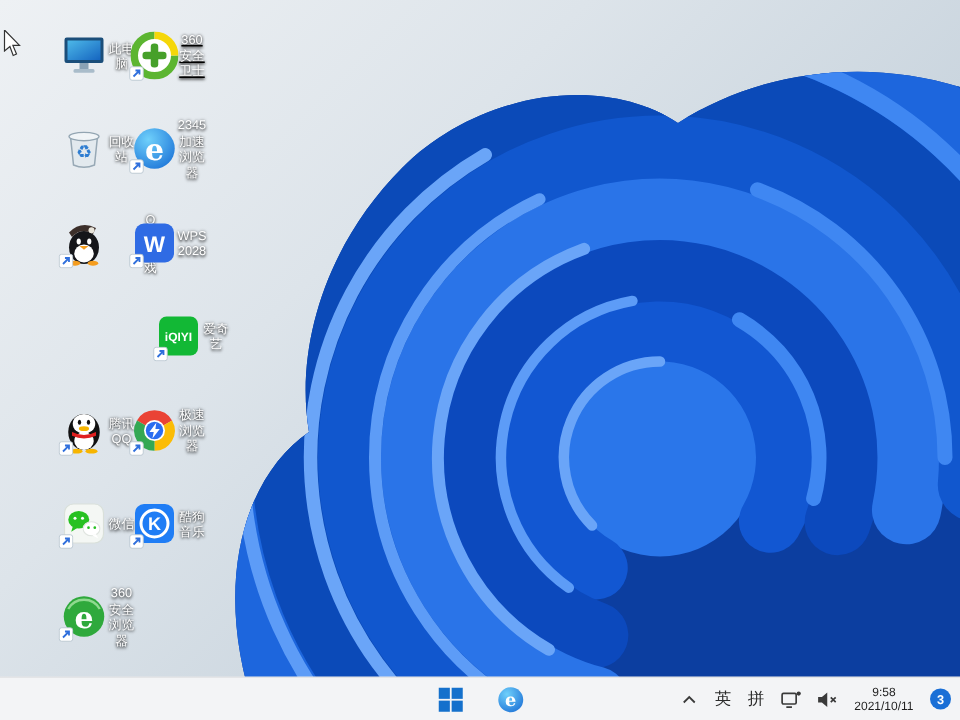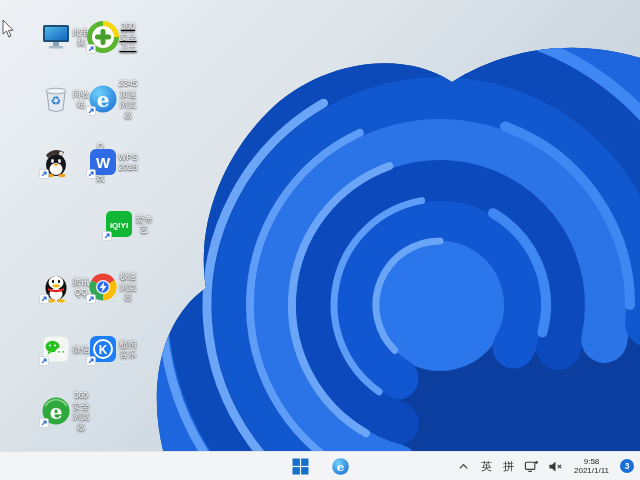--- a/index.html
+++ b/index.html
@@ -364,18 +364,18 @@
         </svg>
       </div>
       <div class="tray-ico">
         <svg width="15" height="15" viewBox="0 0 16 16">
           <path d="M1.5 6 H4.2 L8 2.8 V13.2 L4.2 10 H1.5 Z" fill="#3a3a3a"></path>
           <path d="M10.5 6.3 L14 9.7 M14 6.3 L10.5 9.7" stroke="#3a3a3a" stroke-width="1.2"></path>
         </svg>
       </div>
       <div class="clock">
         <div>9:58</div>
-        <div>2021/1/11</div>
+        <div>2021/10/11</div>
       </div>
       <div class="badge">3</div>
     </div>
   </div>
 </div>
 
 </body></html>

